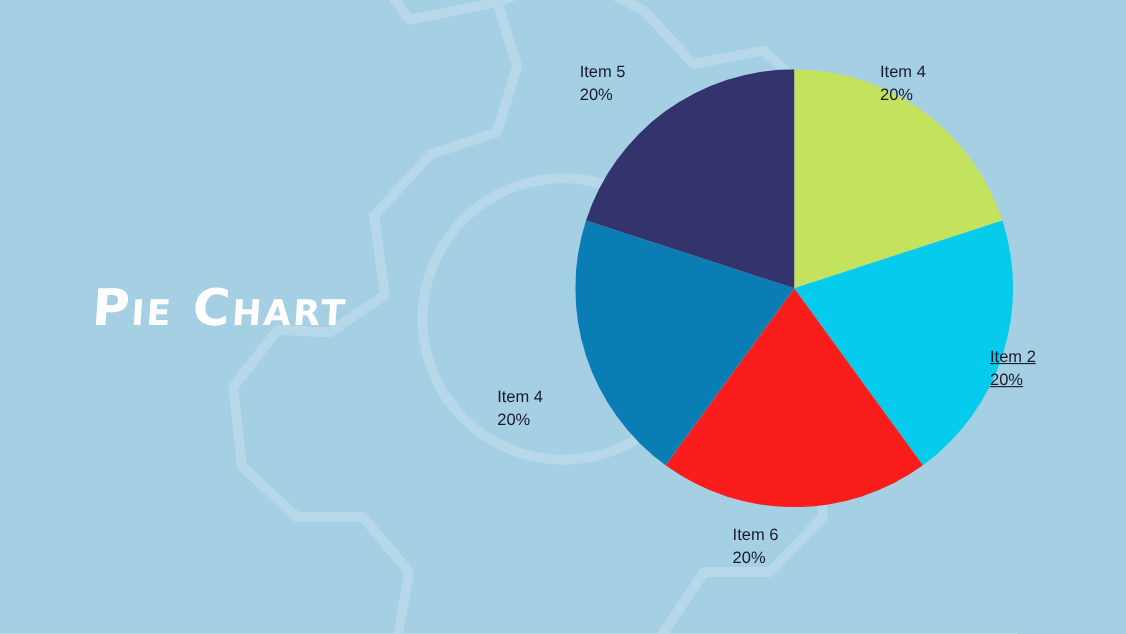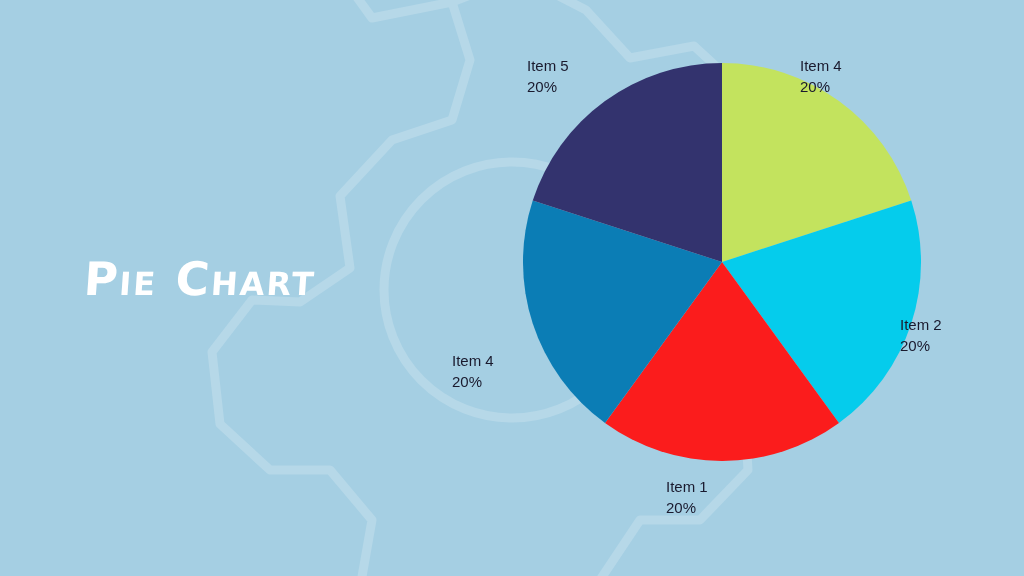--- a/index.html
+++ b/index.html
@@ -68,21 +68,21 @@
     font-size: 15px;
     line-height: 21px;
     color: #1a1a2e;
     text-align: left;
     white-space: nowrap;
   }
   .pie-label .lbl-name { display: block; }
   .pie-label .lbl-val  { display: block; }
 
   #label-item-1 { left: 800px;  top: 55px;  width: 112px; }
-  #label-item-2 { left: 900px;  top: 314px; width: 112px; }
+  #label-item-2 { left: 900px;  top: 314px; width: 112px; text-decoration: underline; }
   #label-item-3 { left: 666px;  top: 476px; width: 112px; }
   #label-item-4 { left: 452px;  top: 314px; width: 112px; margin-top: 36px; }
   #label-item-5 { left: 527px;  top: 55px;  width: 112px; }
 </style>
 </head>
 <body>
 
 <div id="slide">
 
   <svg id="watermark" viewBox="0 0 1024 576" xmlns="http://www.w3.org/2000/svg">
@@ -151,21 +151,21 @@
     <span class="lbl-name">Item 4</span>
     <span class="lbl-val">20%</span>
   </div>
 
   <div class="pie-label" id="label-item-2">
     <span class="lbl-name">Item 2</span>
     <span class="lbl-val">20%</span>
   </div>
 
   <div class="pie-label" id="label-item-3">
-    <span class="lbl-name">Item 1</span>
+    <span class="lbl-name">Item 6</span>
     <span class="lbl-val">20%</span>
   </div>
 
   <div class="pie-label" id="label-item-4">
     <span class="lbl-name">Item 4</span>
     <span class="lbl-val">20%</span>
   </div>
 
 </div>
 

